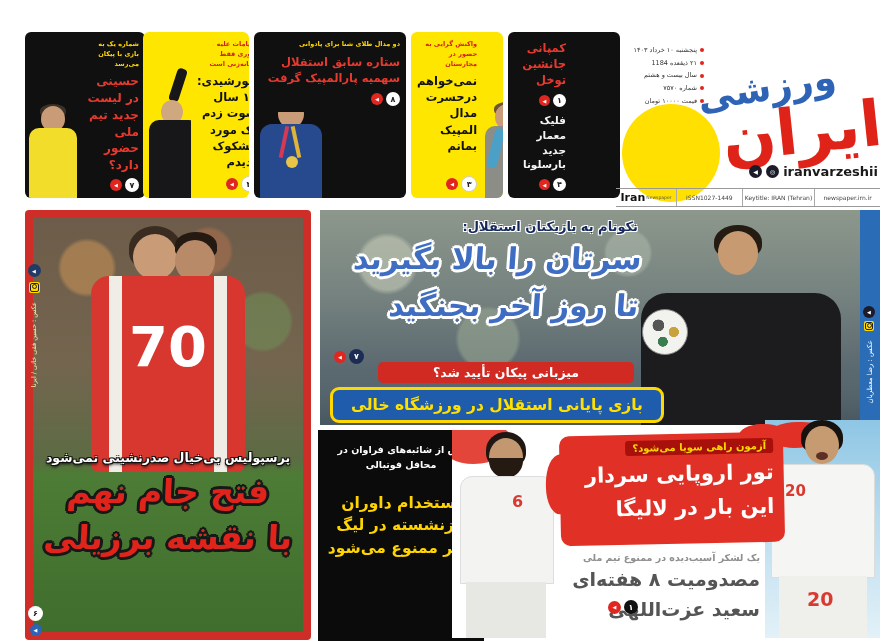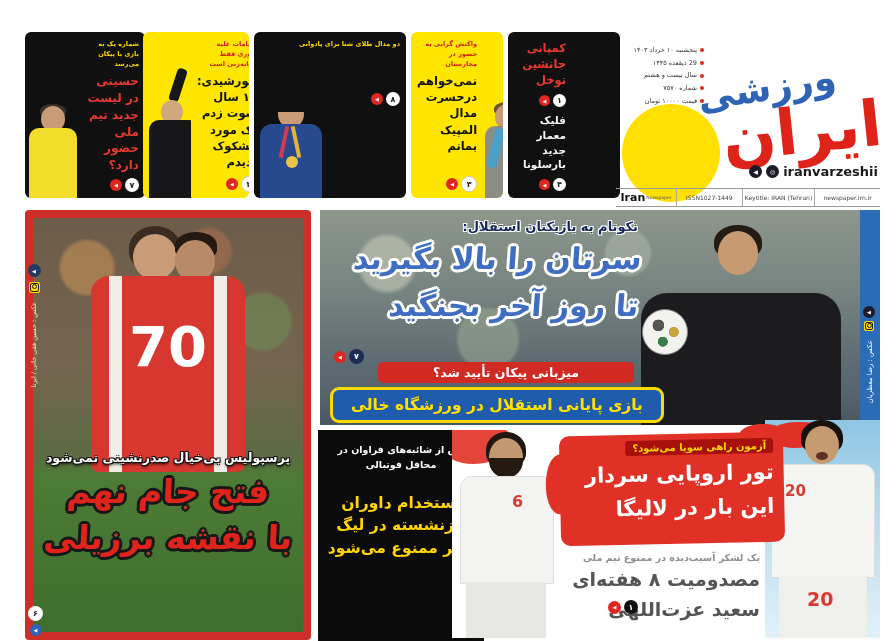--- a/index.html
+++ b/index.html
@@ -178,20 +178,21 @@
       <div class="t-foot">
         <div class="badge white" style="width:14px;height:14px;font-size:8px;border:1px solid #ccc;">۲</div>
         <div class="gocircle" style="width:12px;height:12px;font-size:5px;">◀</div>
       </div>
     </div>
   </div>
 
   <div class="abs teaser dark" style="left:254px;width:152px;flex-direction:column;">
     <div class="t-col rtl" style="flex:0 0 66px;">
       <div class="t-kicker yel">دو مدال طلای شنا برای پادوانی</div>
+      <div class="t-title red" style="font-size:11.5px;">ستاره سابق استقلال سهمیه پارالمپیک گرفت</div>
       <div class="t-foot">
         <div class="badge white" style="width:14px;height:14px;font-size:8px;">۸</div>
         <div class="gocircle" style="width:12px;height:12px;font-size:5px;">◀</div>
       </div>
     </div>
     <div class="t-photo swm" style="flex:1;">
       <div class="fig-hair"></div>
         <div class="fig-head"></div>
         <div class="fig-torso"></div>
       <div style="position:absolute;left:28px;bottom:40px;width:4px;height:32px;background:#d43a55;transform:rotate(12deg);"></div>
@@ -232,21 +233,21 @@
     </div>
     <div class="t-photo kmp" style="flex:1;">
       <div class="fig-head"></div>
         <div class="fig-torso"></div>
     </div>
   </div>
 
   <div class="abs masthead">
     <div class="abs mh-info">
       <div>پنجشنبه ۱۰ خرداد ۱۴۰۳</div>
-      <div>29 ذیقعده ۱۴۴۵</div>
+      <div>۲۱ ذیقعده 1184</div>
       <div>سال بیست و هشتم</div>
       <div>شماره ۷۵۷۰</div>
       <div>قیمت ۱۰۰۰۰ تومان</div>
     </div>
     <div class="abs mh-circle"></div>
     <div class="abs logo-blue">ورزشی</div>
     <div class="abs logo-red">ایران</div>
     <div class="abs mh-social">
       <div class="tg darkc" style="width:13px;height:13px;font-size:6px;">◀</div>
       <div class="tg darkc" style="width:13px;height:13px;font-size:6px;">◎</div>

